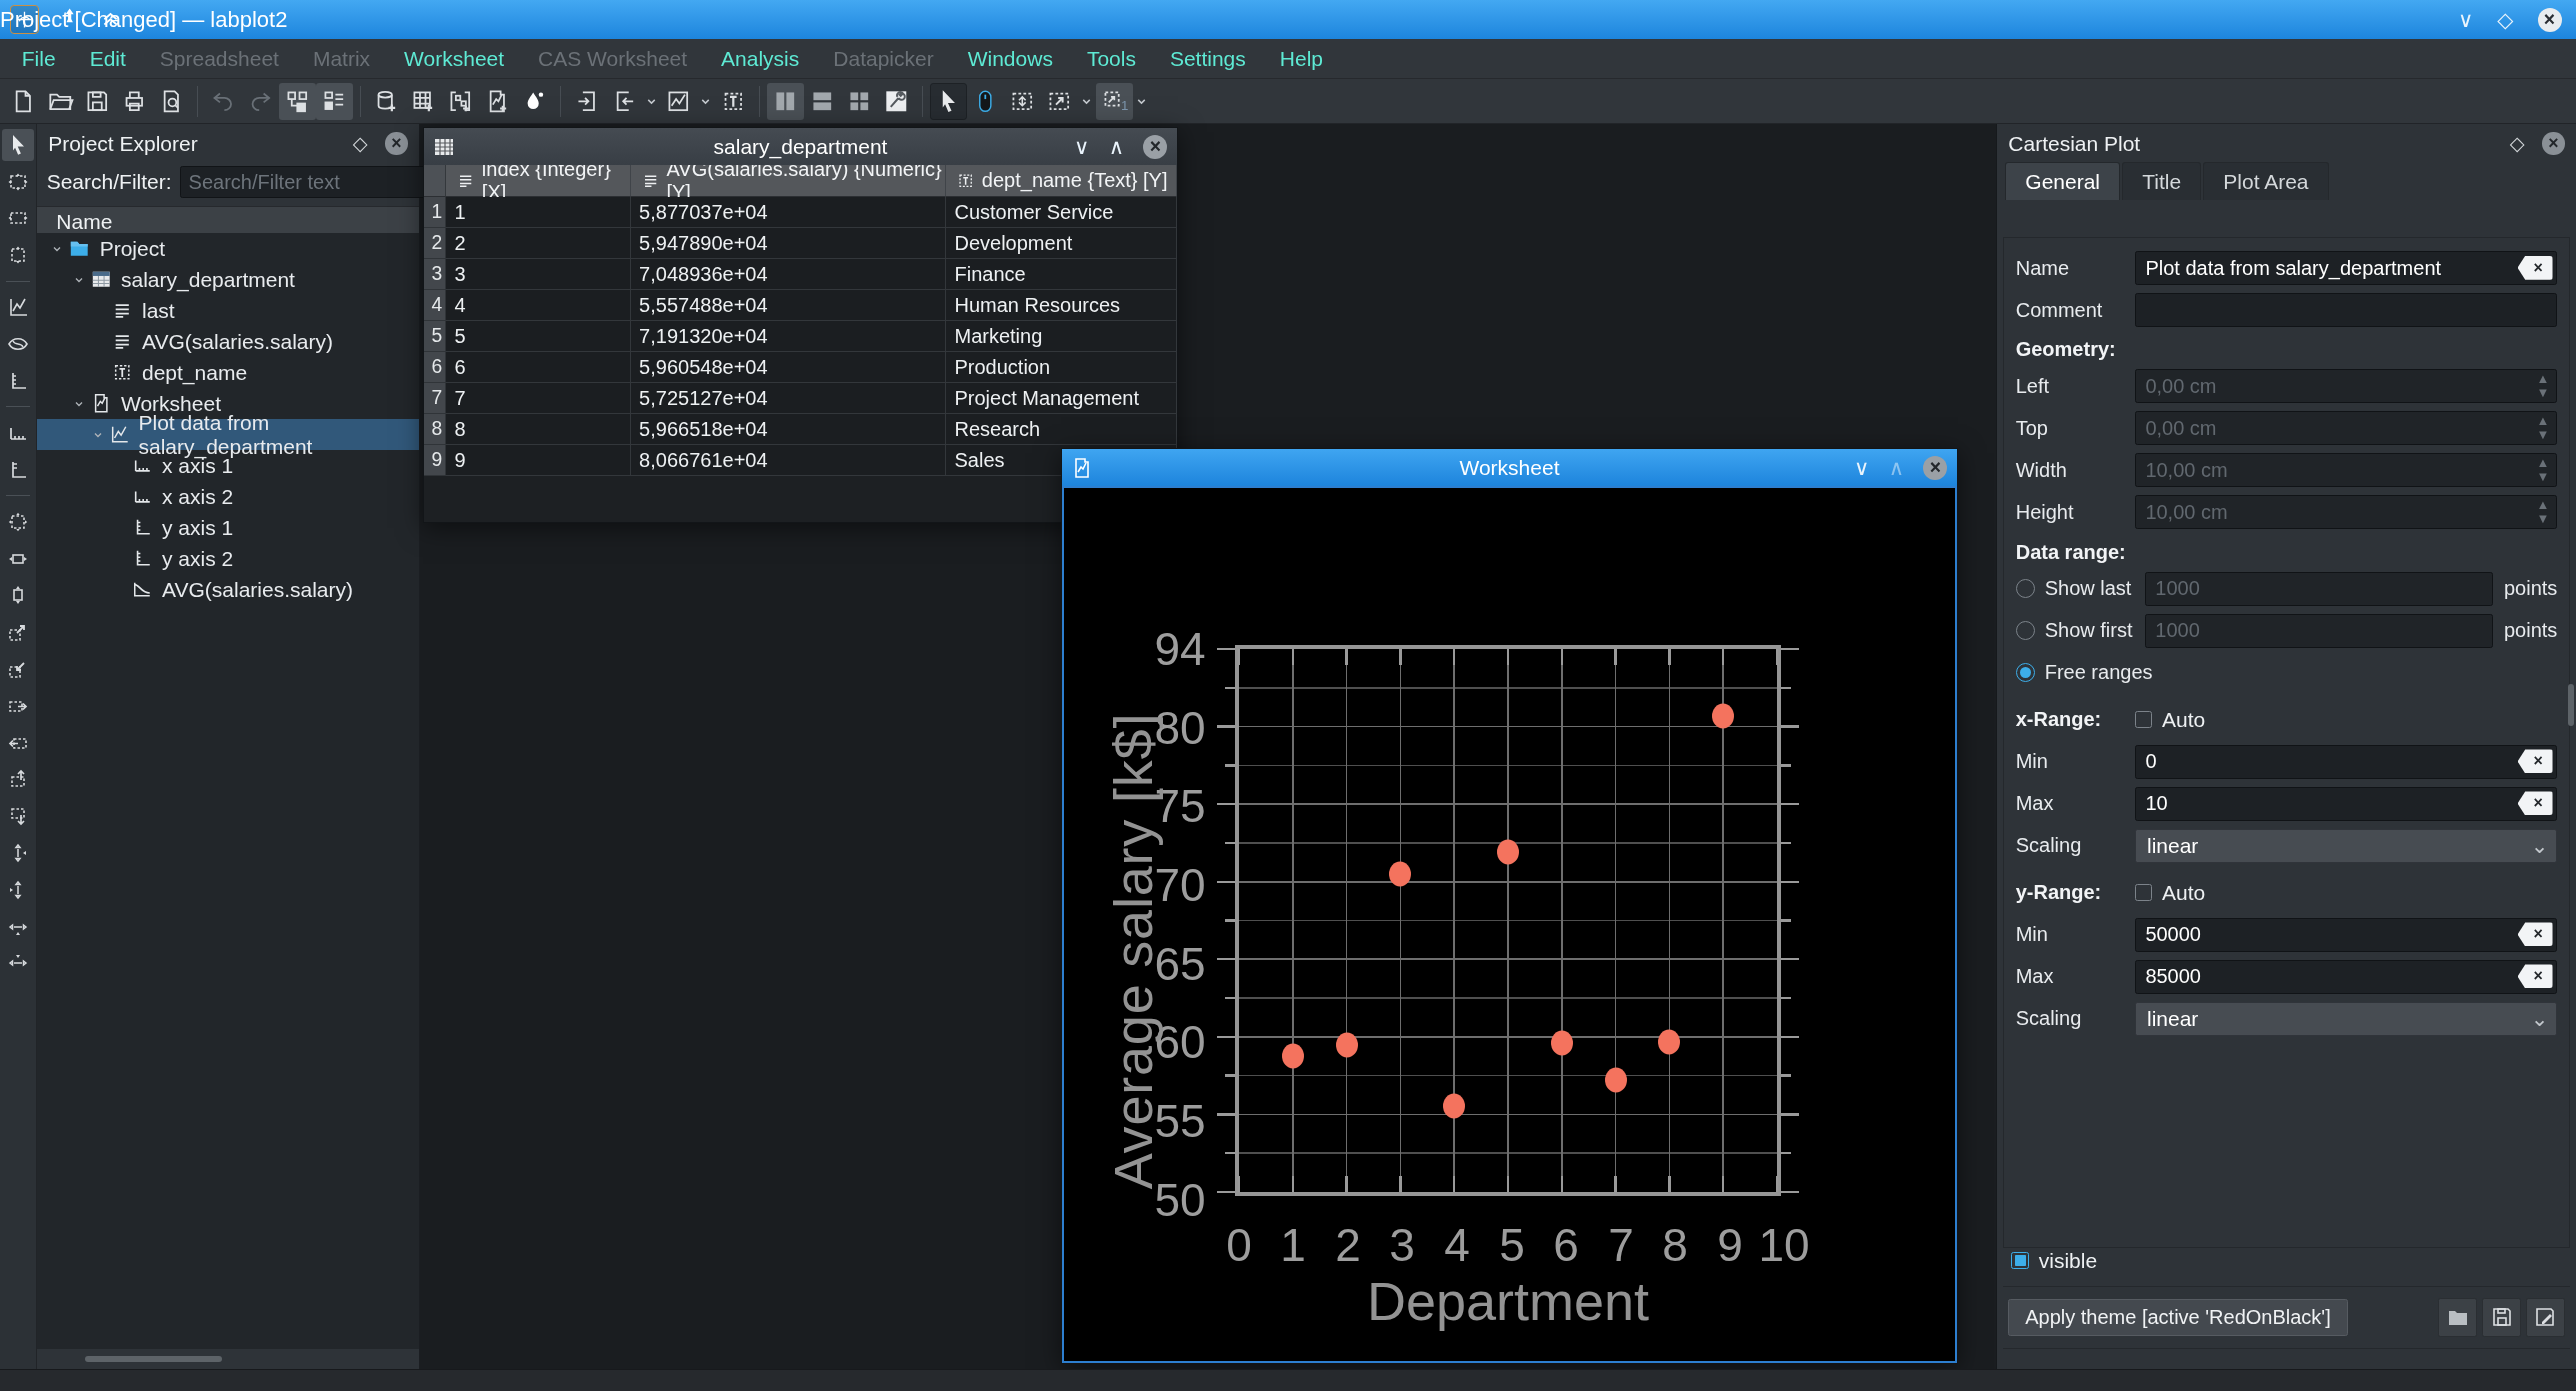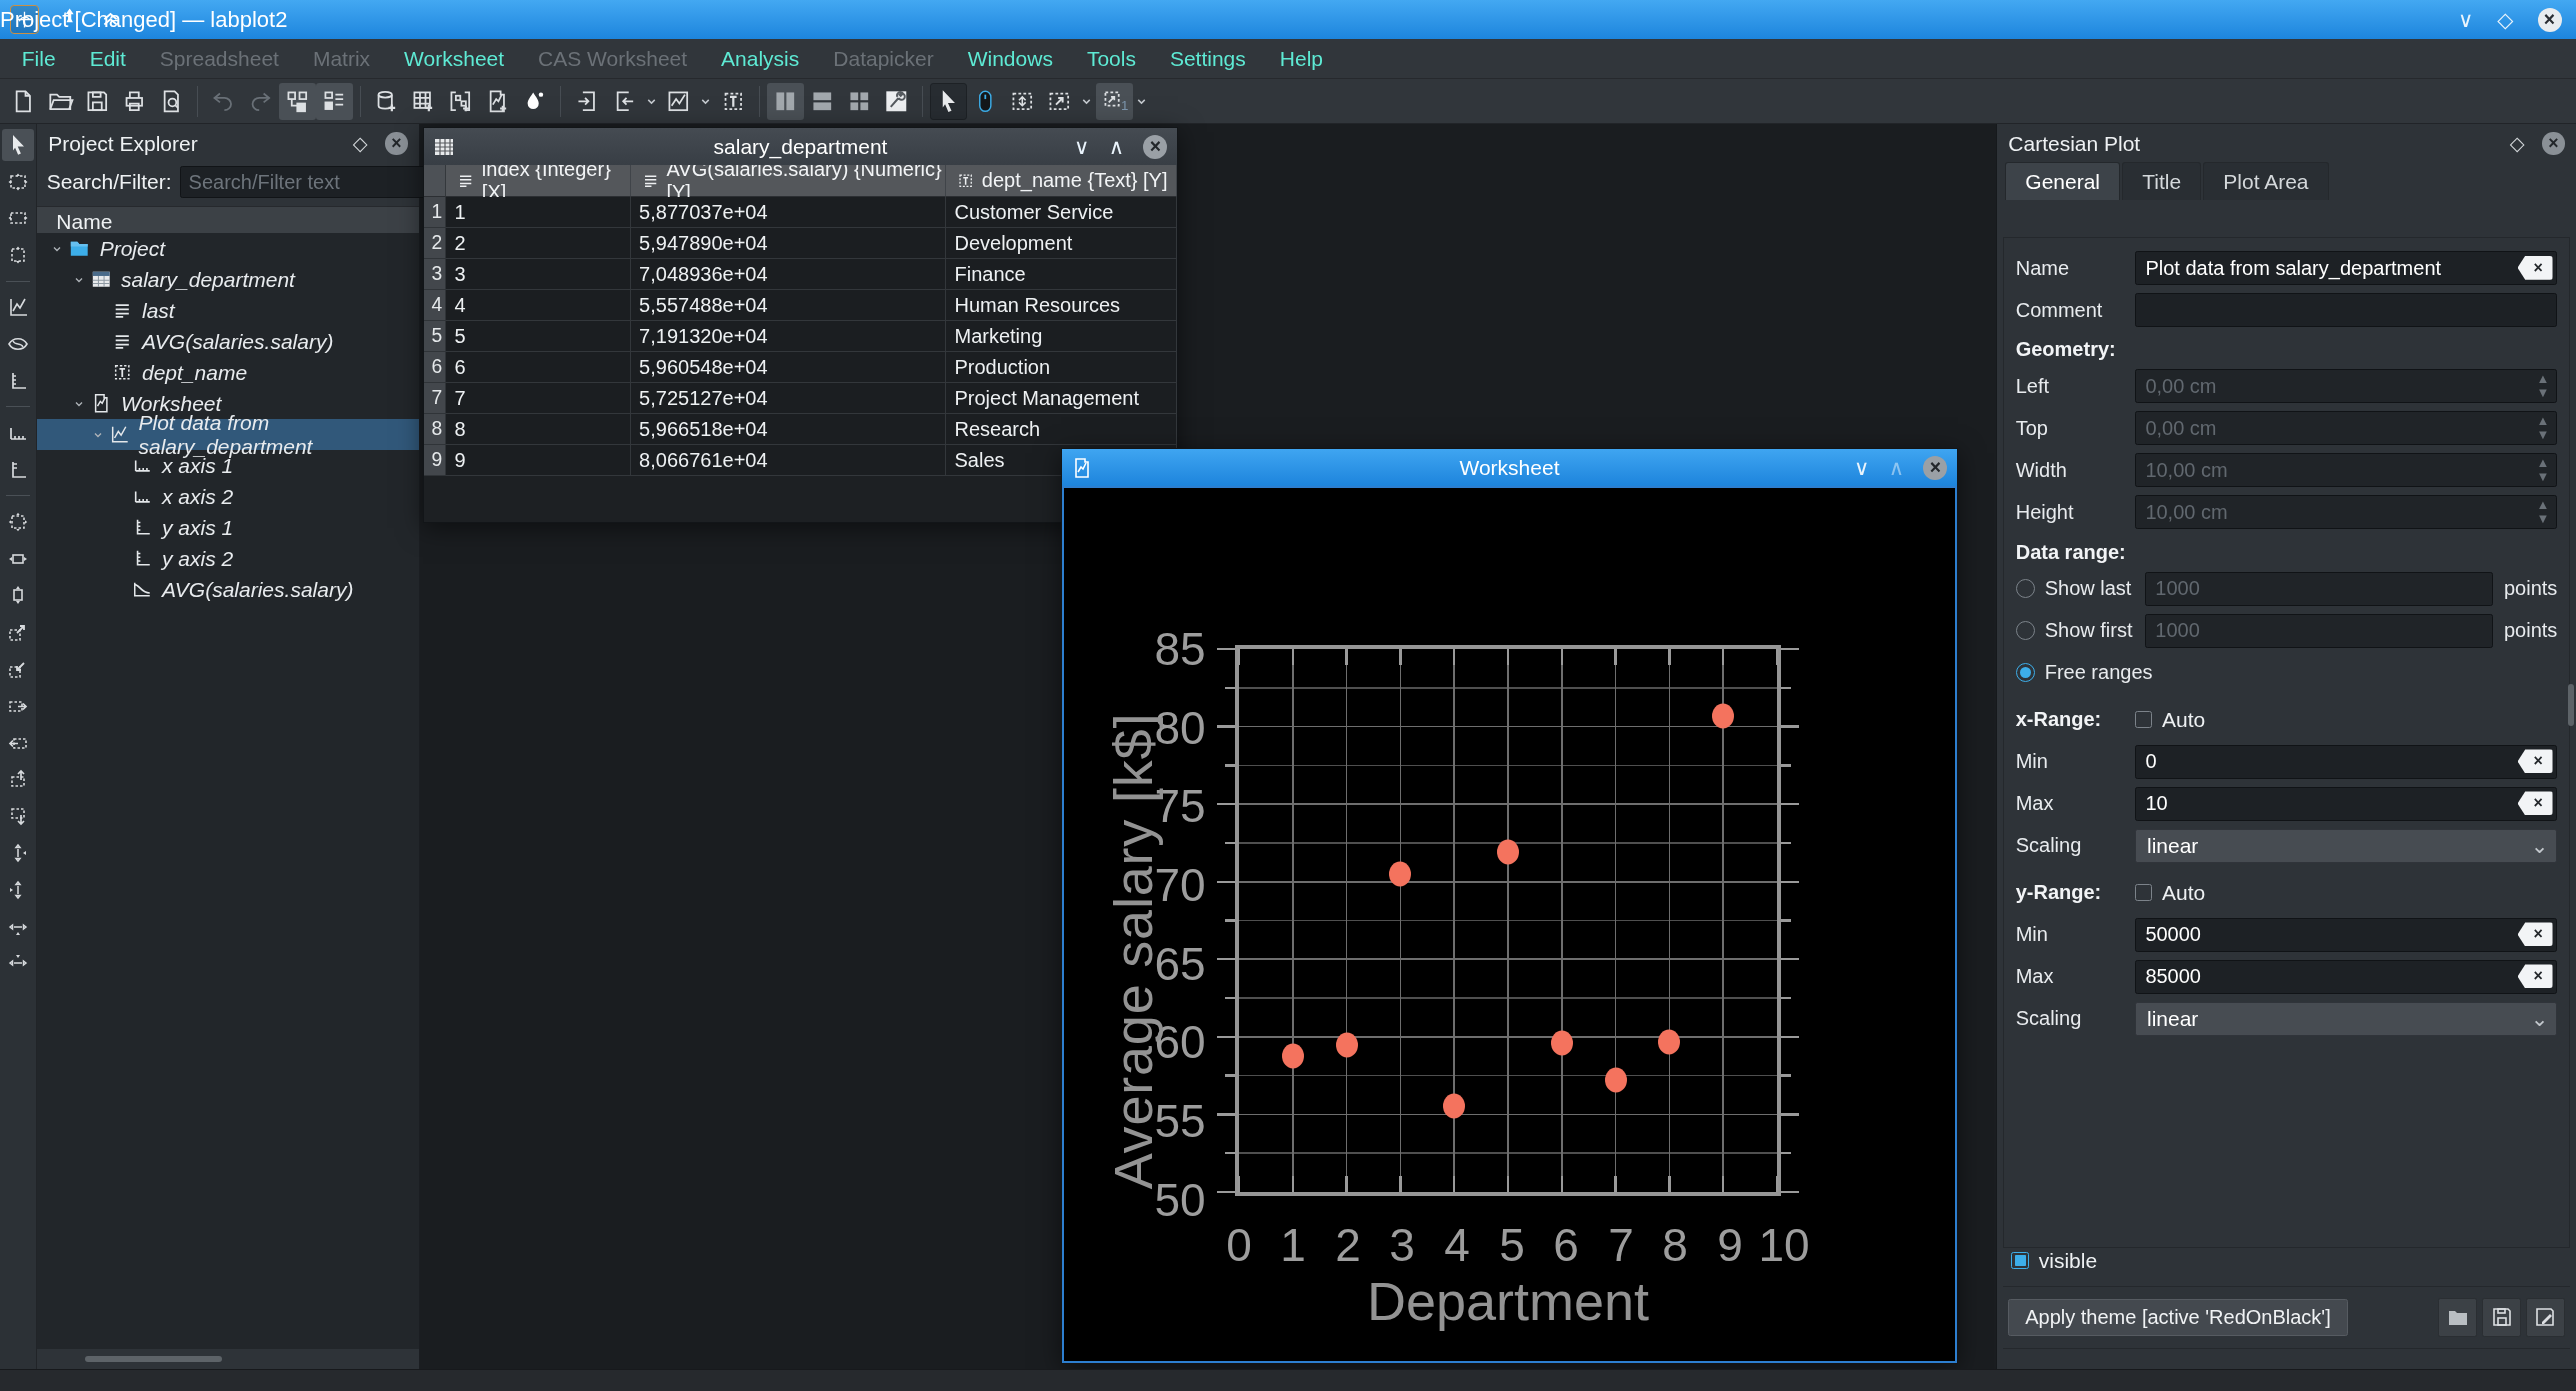--- a/index.html
+++ b/index.html
@@ -59,21 +59,21 @@
   #search-row { display:flex; align-items:center; padding:1.6px 6.4px 6.4px 9.7px; gap:8px; }
   #search-label { color:#eef1f3; white-space:nowrap; }
   #search-input { flex:1; height:32px; background:#1d2125; border:0.8px solid #111417; border-radius:2.4px;
     color:#eef1f3; font-size:20px; padding:0 8px; font-family:inherit; }
   #search-input::placeholder { color:#6d747b; }
   #search-view-btn { width:35px; height:35px; background:#3a4045; border:0.8px solid #24282c; border-radius:2.4px;
     display:flex; align-items:center; justify-content:center; color:#e8eaec; }
   #search-view-btn svg { width:22.5px; height:22.5px; }
   #tree-header { height:32px; background:#3c4146; border-top:0.8px solid #26292d; border-bottom:0.8px solid #26292d;
     display:flex; align-items:center; padding-left:19.3px; color:#eef1f3; }
-  #tree-rows { position:absolute; top:109px; left:0; right:0; bottom:19.3px; background:#22262a; overflow:hidden;font-style:italic; }
+  #tree-rows { position:absolute; top:109px; left:0; right:0; bottom:19.3px; background:#22262a; overflow:hidden; }
   .trow { height:31px; display:flex; align-items:center; color:#e8ebee; position:relative; }
   .trow.selected { background:#31587a; }
   .trow .chev { width:21px; display:flex; justify-content:center; color:#aeb3b8; }
   .trow .chev svg { width:12px; height:12px; }
   .trow .ticon { width:24px; height:24px; margin-right:8px; display:flex; align-items:center; justify-content:center; color:#e4e7ea; }
   .trow .ticon svg { width:22.5px; height:22.5px; }
   #dock-hscroll { position:absolute; left:0; right:0; bottom:4.8px; height:8px; }
   #dock-hscroll .thumb { position:absolute; left:48px; width:137px; height:6.4px; border-radius:3.2px; background:#5d6368; }
 
   
@@ -897,21 +897,21 @@
           <div class="dpoint" style="left: 90%; top: 12.3714%; background: rgb(244, 115, 94);"></div>
         </div>
       <div id="plot-labels" style="position:absolute;inset:0;pointer-events:none;">
           <div class="ylab" style="left: -19.3px; top: 712px;">50</div>
           <div class="ylab" style="left: -19.3px; top: 633px;">55</div>
           <div class="ylab" style="left: -19.3px; top: 554px;">60</div>
           <div class="ylab" style="left: -19.3px; top: 476px;">65</div>
           <div class="ylab" style="left: -19.3px; top: 397px;">70</div>
           <div class="ylab" style="left: -19.3px; top: 318px;">75</div>
           <div class="ylab" style="left: -19.3px; top: 240px;">80</div>
-          <div class="ylab" style="left: -19.3px; top: 161px;">85</div>
+          <div class="ylab" style="left: -19.3px; top: 161px;">94</div>
           <div class="xlab" style="left: 175px; top: 730px;">0</div>
           <div class="xlab" style="left: 229px; top: 730px;">1</div>
           <div class="xlab" style="left: 284px; top: 730px;">2</div>
           <div class="xlab" style="left: 338px; top: 730px;">3</div>
           <div class="xlab" style="left: 393px; top: 730px;">4</div>
           <div class="xlab" style="left: 448px; top: 730px;">5</div>
           <div class="xlab" style="left: 502px; top: 730px;">6</div>
           <div class="xlab" style="left: 557px; top: 730px;">7</div>
           <div class="xlab" style="left: 611px; top: 730px;">8</div>
           <div class="xlab" style="left: 666px; top: 730px;">9</div>

